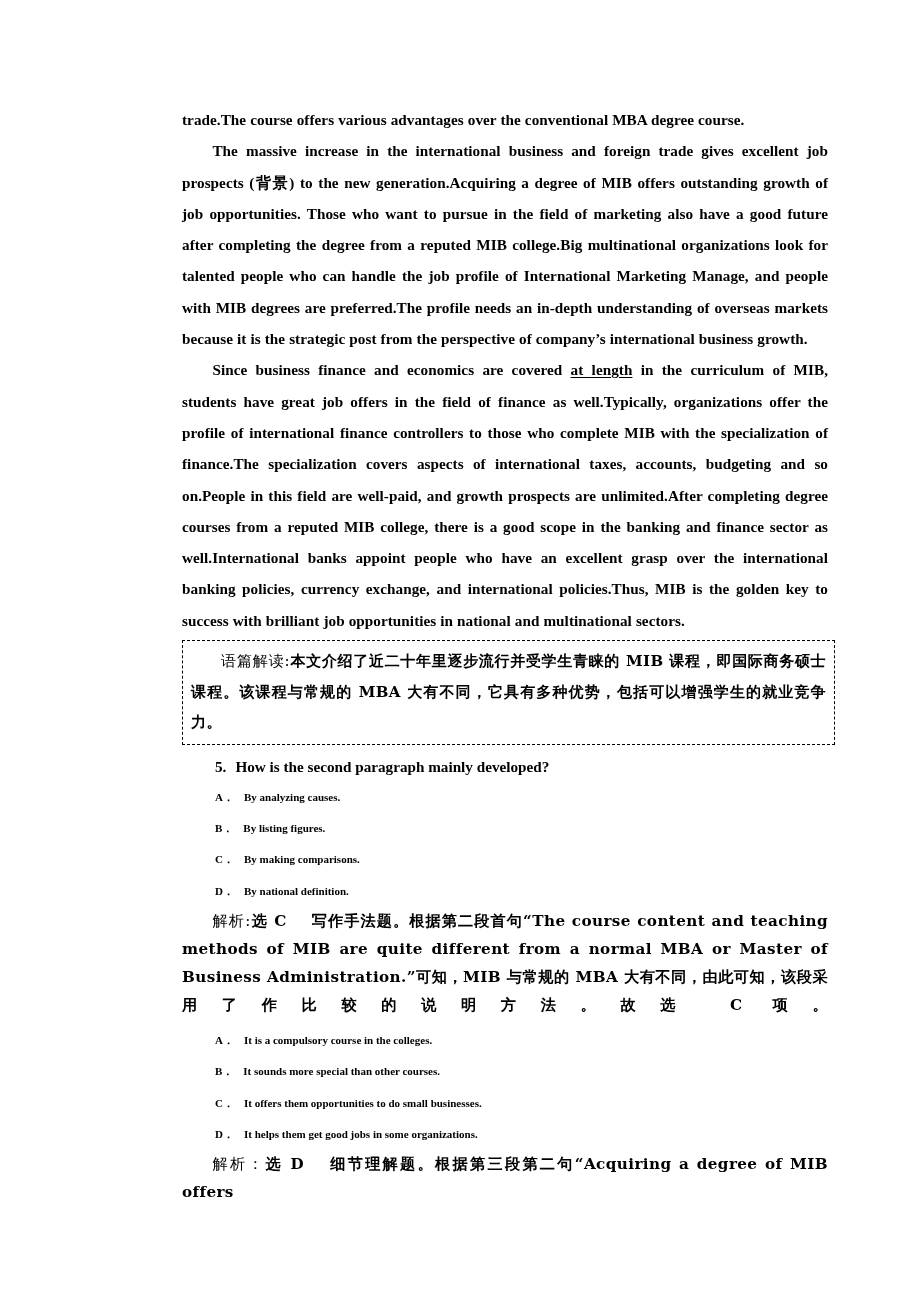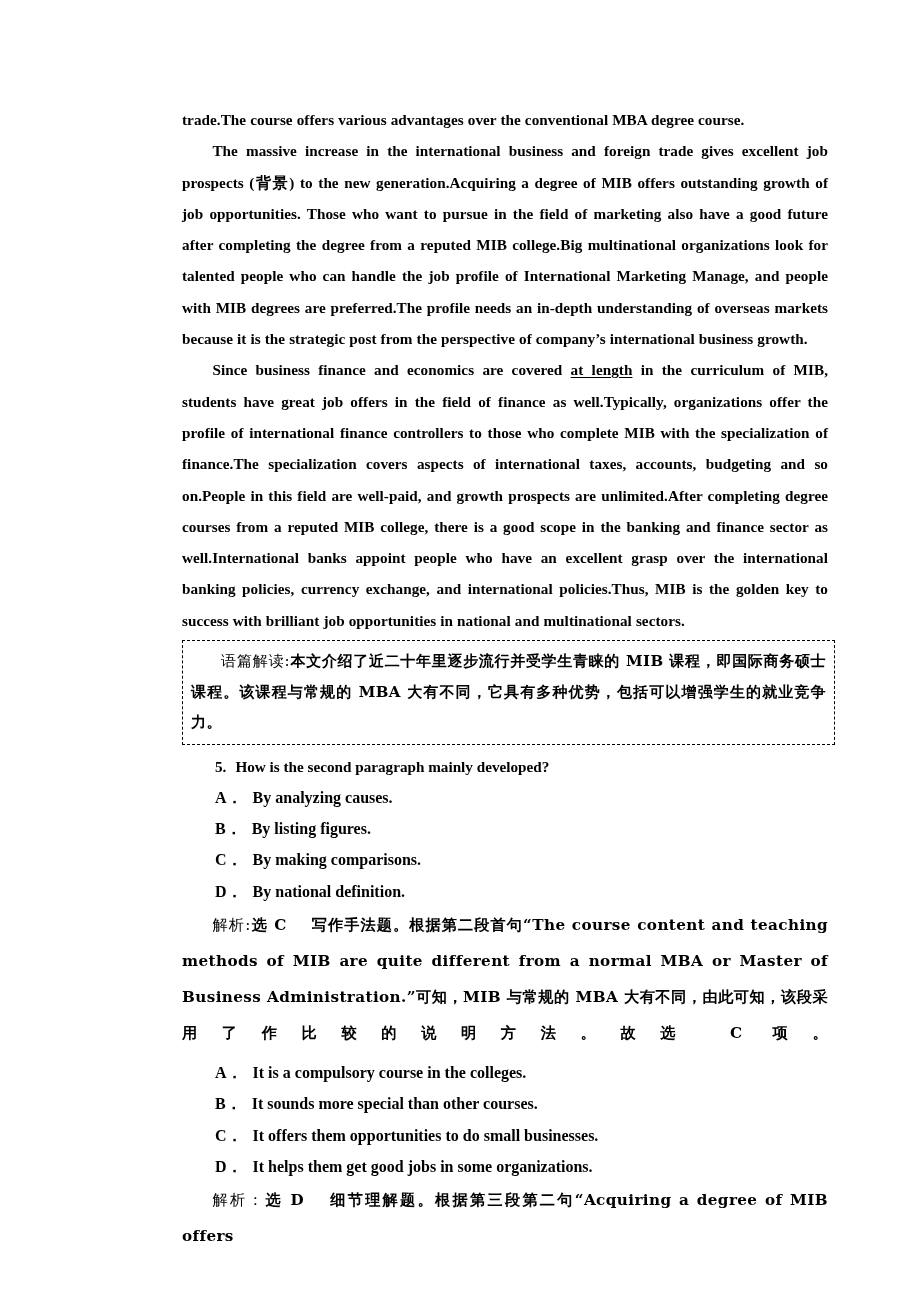--- a/index.html
+++ b/index.html
@@ -79,34 +79,34 @@
     line-height: 31.3px;
     margin: 0;
     padding-left: 33px;
     white-space: nowrap;
   }
   .qnum { display: inline-block; }
   .qtext { margin-left: 9px; }
 
   .optline {
     font-weight: bold;
-    font-size: 16px;
+    font-size: 11px;
     line-height: 31.3px;
     margin: 0;
     padding-left: 33px;
     white-space: nowrap;
   }
   .optlabel { display: inline-block; }
   .opttext { margin-left: 10px; }
 
   
   .explain {
     font-weight: bold;
     font-size: 15.2px;
-    line-height: 35px;
+    line-height: 28px;
     margin: 0;
     text-indent: 2em;
     text-align: justify;
     text-align-last: left;
   }
   .explain.just-full { text-align-last: justify; }
   .gap { display: inline-block; width: 1.6em; }
 </style>
 </head>
 <body>

